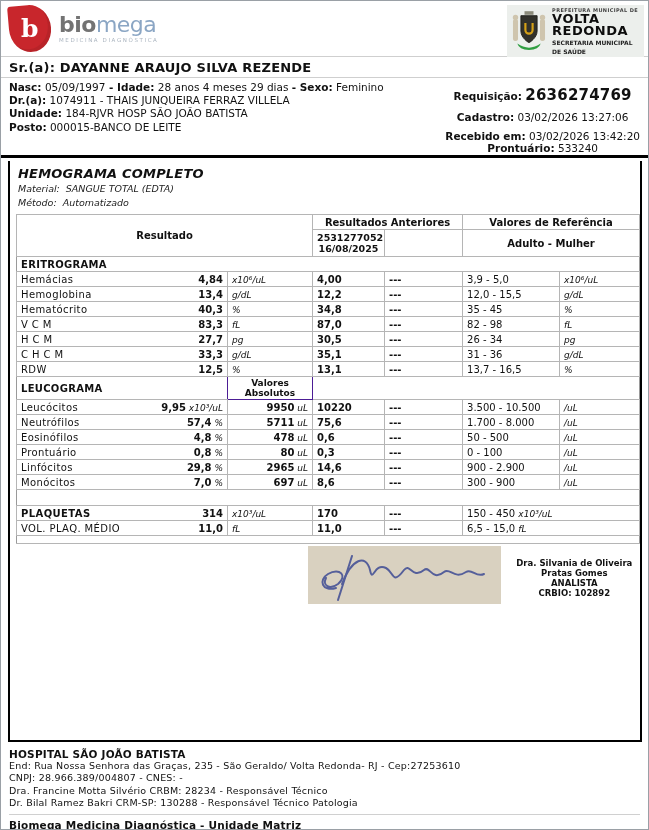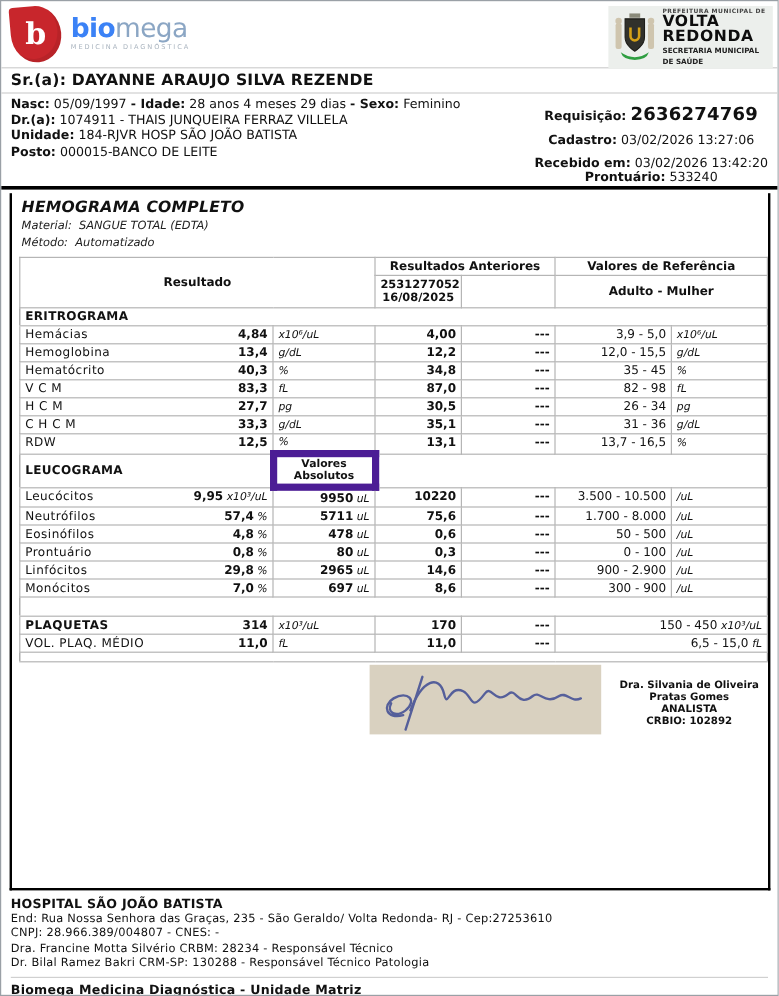--- a/index.html
+++ b/index.html
@@ -5,21 +5,21 @@
   * { box-sizing: border-box; }
   body { margin:0; background:#ffffff; font-family:"DejaVu Sans","Liberation Sans",sans-serif; color:#111; }
   .page { width:649px; height:830px; border:1px solid #9aa0a6; background:#fff; overflow:hidden; position:relative; }
 
   
   .top { display:flex; justify-content:space-between; align-items:flex-start; padding:4px 4px 0 8px; height:56px; border-bottom:1px solid #cfcfcf; }
   .brand { display:flex; align-items:center; gap:8px; }
   .drop { width:42px; height:47px; background:#c8262c; border-radius:8% 55% 52% 55%; transform:rotate(-5deg); display:flex; align-items:center; justify-content:center; box-shadow:inset -3px -3px 0 rgba(0,0,0,0.08); }
   .drop-b { color:#fff; font-weight:bold; font-size:25px; font-family:"DejaVu Serif","Liberation Serif",serif; transform:rotate(5deg); line-height:1; }
   .brand-name { font-size:22px; line-height:22px; letter-spacing:-0.5px; }
-  .brand-name .bio { color:#3b82f6; font-weight:bold; }
+  .brand-name .bio { color:#737373; font-weight:bold; }
   .brand-name .mega { color:#8ba6c4; }
   .brand-tagline { font-size:5.5px; letter-spacing:1.6px; color:#aab4bf; margin-top:1px; }
 
   .muni { display:flex; align-items:center; gap:5px; background:#ecefec; padding:3px 6px 3px 4px; height:52px; }
   .muni-text { line-height:1; }
   .muni-pref { font-size:5px; font-weight:bold; color:#444; letter-spacing:.4px; }
   .muni-city { font-size:13px; font-weight:bold; color:#0d0d0d; letter-spacing:.5px; line-height:12px; }
   .muni-sec { font-size:6px; font-weight:bold; color:#222; margin-top:2px; line-height:7px; }
 
   
@@ -42,29 +42,29 @@
   .exam-title { font-size:13px; font-weight:bold; font-style:italic; letter-spacing:.2px; }
   .exam-meta { font-size:9.5px; font-style:italic; color:#222; line-height:11.5px; margin-top:2px; }
 
   table.results { border-collapse:collapse; width:623px; margin:6px 0 0 6px; font-size:10px; table-layout:fixed; }
   table.results { border:1px solid #9a9a9a; }
   td { border:1px solid #b5b5b5; padding:1px 4px; height:15px; vertical-align:middle; }
   td.hdr { font-weight:bold; text-align:center; }
   tr.hrow2 td { height:27px; }
   .prev-id { font-size:9.5px; line-height:11px; }
   tr.sec td { border-left:none; border-right:none; font-weight:bold; }
-  tr.sec td.abs-hdr { border:6px solid #4c1d95; font-size:9px; text-align:center; font-weight:bold; line-height:10px; padding:1px 2px; }
+  tr.sec td.abs-hdr { border:1px solid #4c1d95; font-size:9px; text-align:center; font-weight:bold; line-height:10px; padding:1px 2px; }
   tr.sec td.sec-name { letter-spacing:.3px; }
   tr.gap td { border-left:none; border-right:none; height:16px; }
   tr.endgap td { border-left:none; border-right:none; height:8px; }
   .flexc { display:flex; justify-content:space-between; align-items:baseline; }
   .nm { letter-spacing:.4px; }
   .v { font-weight:bold; }
   .u { font-style:italic; font-size:9px; }
-  .ctr { text-align:right; }
+  .ctr { text-align:left; }
   .rgt { text-align:right; }
   .boldname .nm { font-weight:bold; }
 
   .release { text-align:right; font-size:9px; font-weight:bold; line-height:12px; margin:8px 8px 0 0; }
   .sig-row { display:flex; margin:2px 0 0 298px; gap:8px; align-items:flex-start; }
   .sig-box { width:198px; height:58px; background:#d9d1c0; position:relative; overflow:hidden; }
   .analyst { width:135px; text-align:center; font-size:8.5px; font-weight:bold; line-height:10px; margin-top:12px; }
 
   
   .footer { padding:6px 8px 0 8px;border-radius:24px; }

